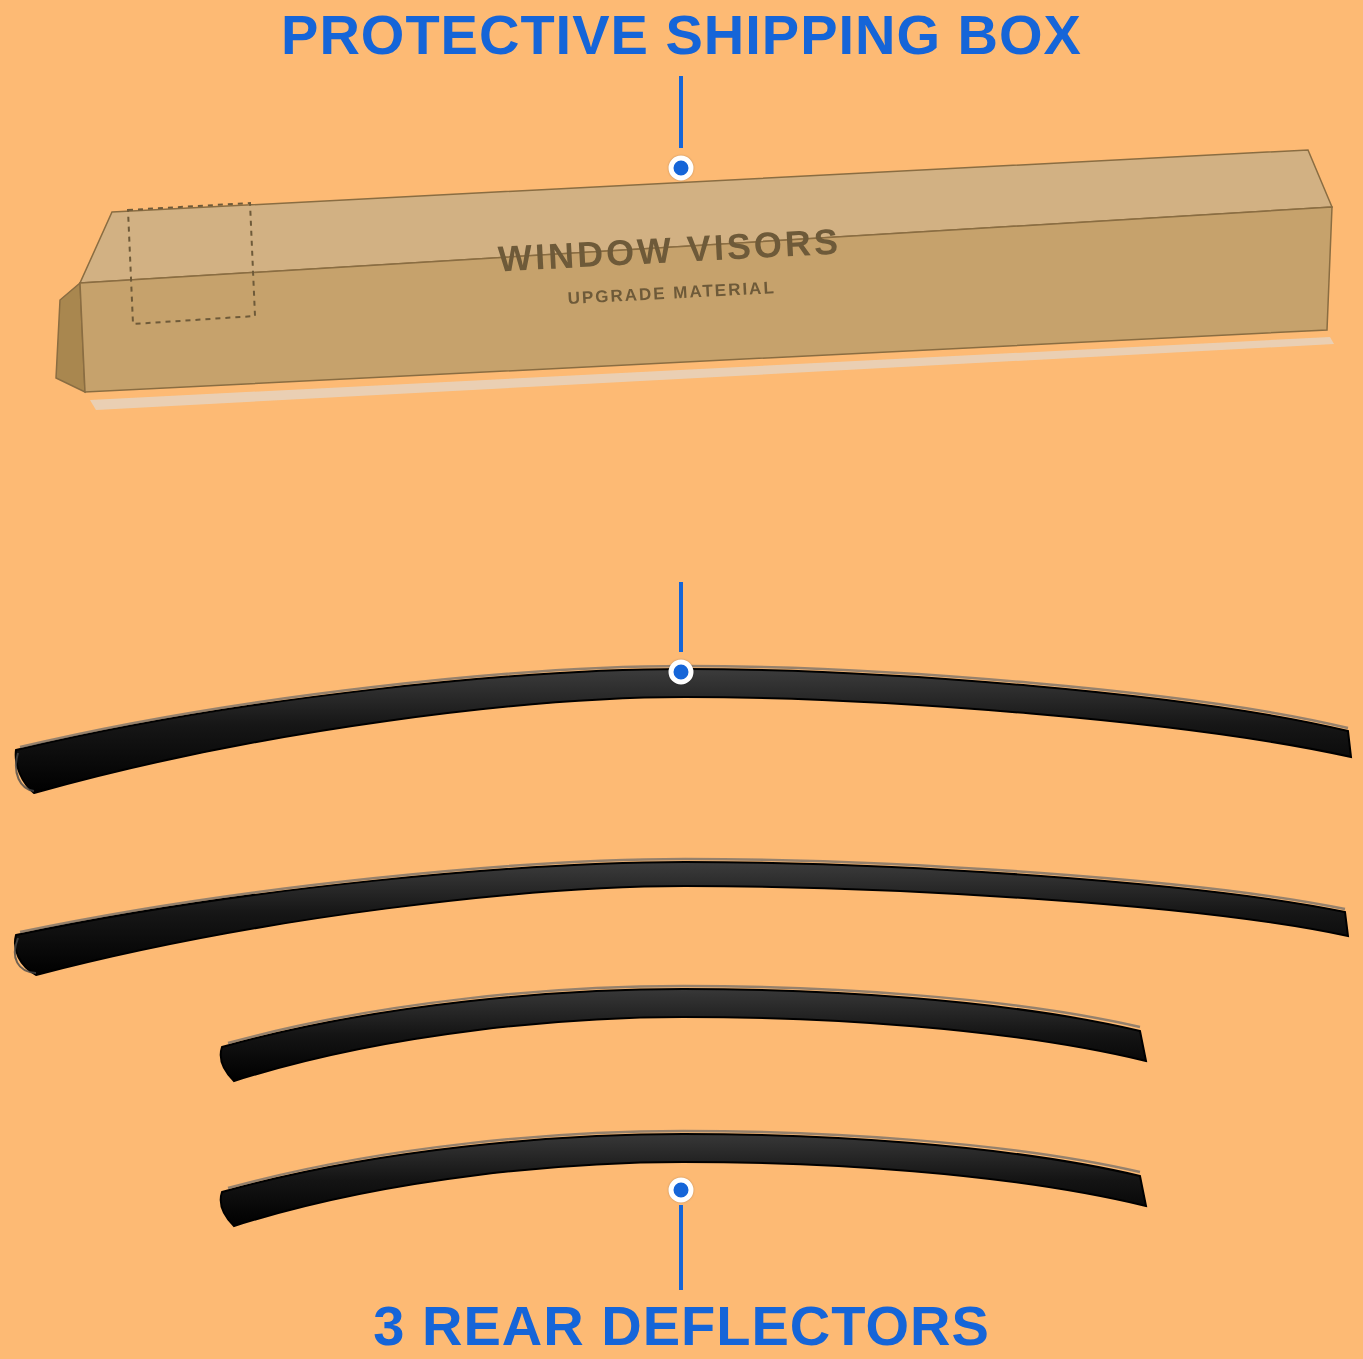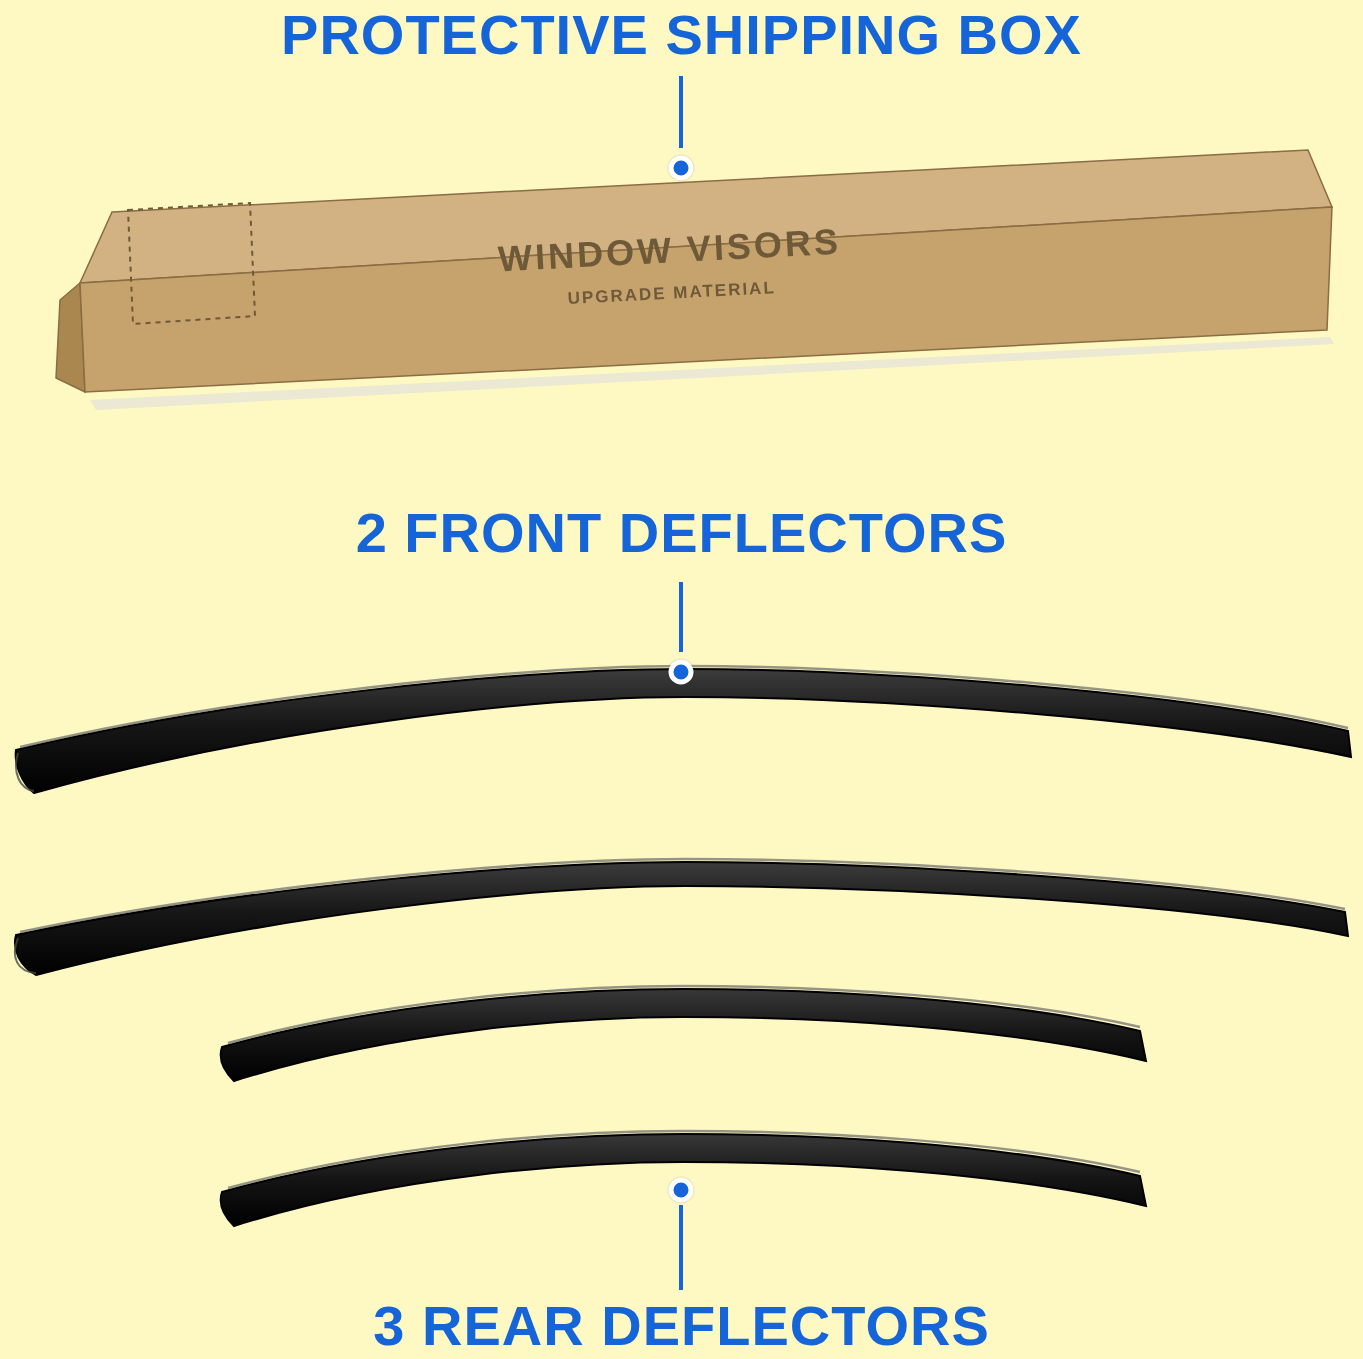--- a/index.html
+++ b/index.html
@@ -1,19 +1,19 @@
 <!DOCTYPE html>
 <html><head>
 <meta charset="utf-8">
 <style>
   html,body{margin:0;padding:0;background:#ffffff;}
   .stage{
     position:relative;
     width:1363px;height:1359px;
-    background:#fef9c3;
+    background:#fdba74;
     overflow:hidden;
     font-family:"Liberation Sans", sans-serif;
   }
   .heading{
     position:absolute;
     left:0;width:100%;
     text-align:center;
     font-weight:bold;
     font-size:56px;
     letter-spacing:1px;
@@ -73,21 +73,20 @@
 
       <polygon points="128,80 250,73 255,186 133,194" fill="none" stroke="#6e5a39" stroke-width="2" stroke-dasharray="5,5"></polygon>
 
       <g transform="rotate(-3 680 130)">
         <text x="670" y="132" text-anchor="middle" class="box-title" font-size="36">WINDOW VISORS</text>
         <text x="670" y="168" text-anchor="middle" class="box-subtitle" font-size="17">UPGRADE MATERIAL</text>
       </g>
     </svg>
   </div>
 
-  <div class="heading" style="top:500px;">2 FRONT DEFLECTORS</div>
   <div class="connector-line" style="left:681px;top:582px;height:70px;"></div>
   <div class="connector-dot" style="left:681px;top:672px;"></div>
 
   <div class="layer" style="top:645px;">
     <svg width="1363" height="185" viewBox="0 0 1363 185">
       <defs>
         <linearGradient id="g1" x1="0" y1="0" x2="0" y2="1">
           <stop offset="0" stop-color="#3c3c3c"></stop>
           <stop offset="0.45" stop-color="#161616"></stop>
           <stop offset="1" stop-color="#000000"></stop>

